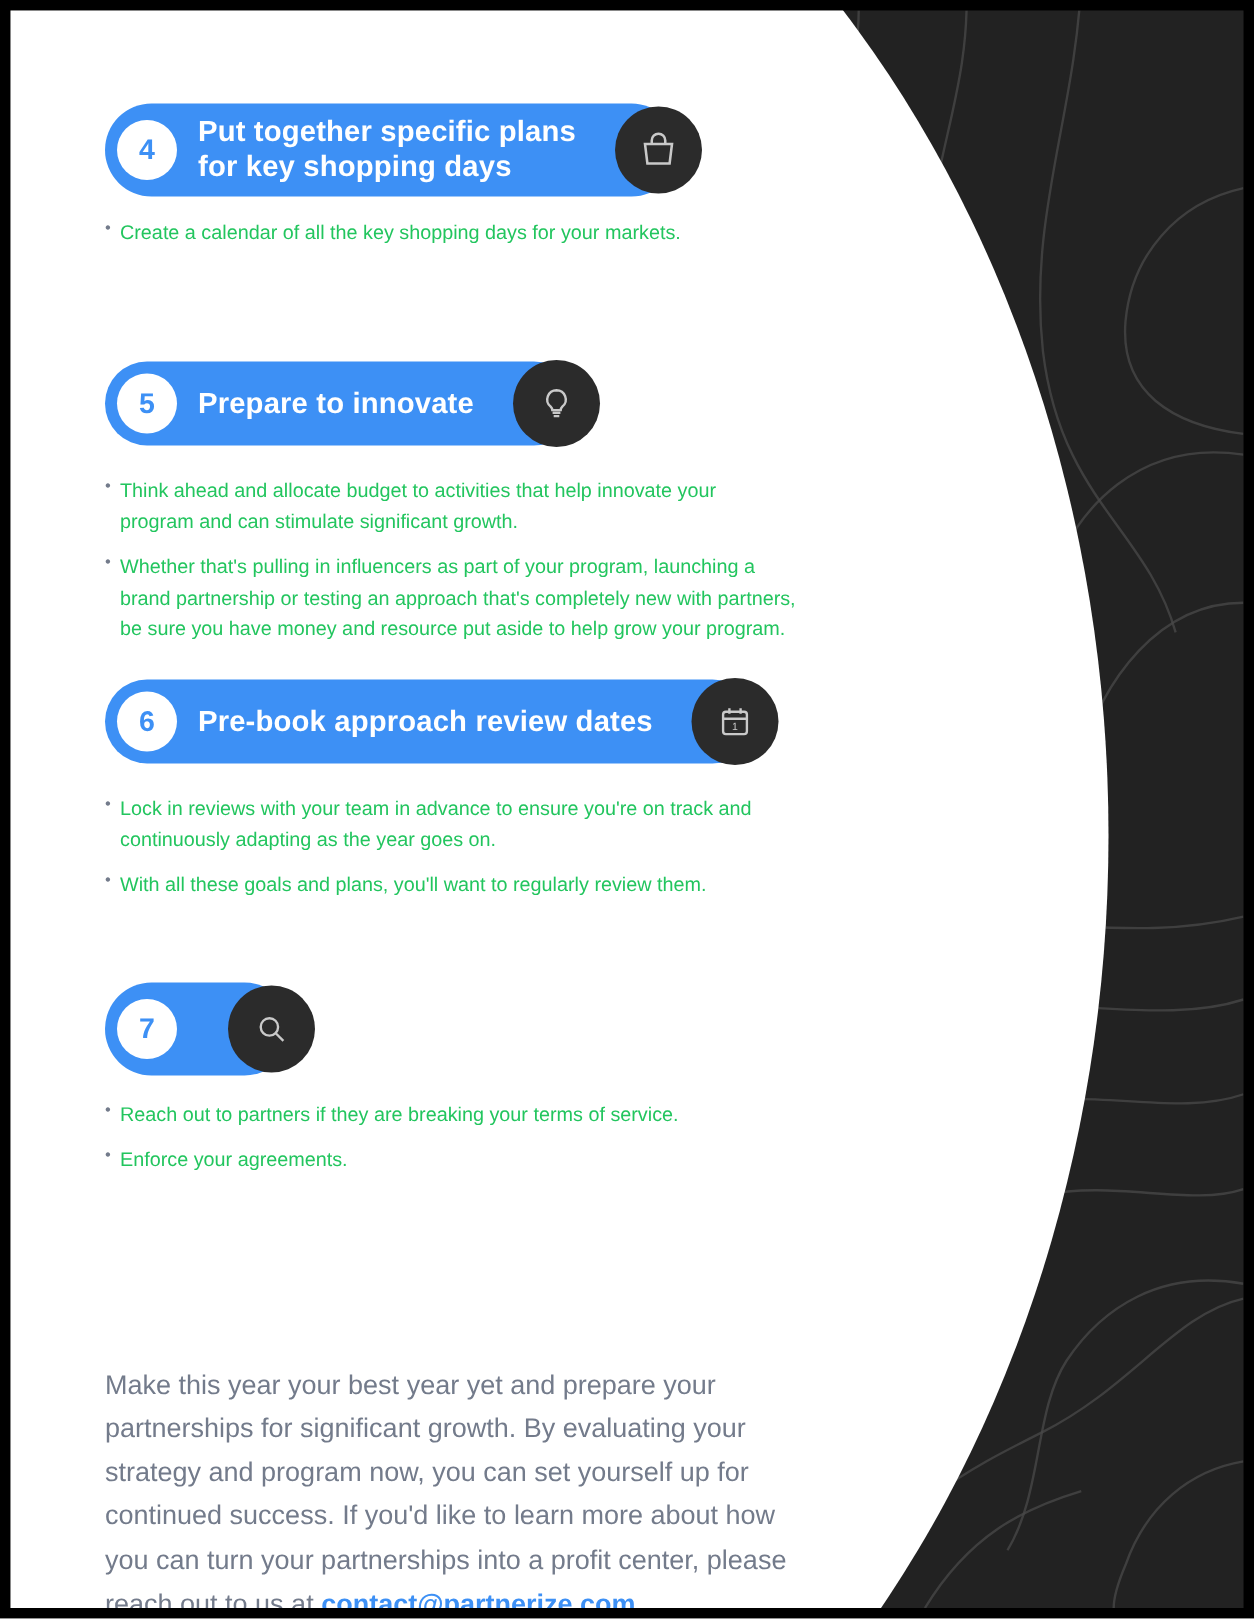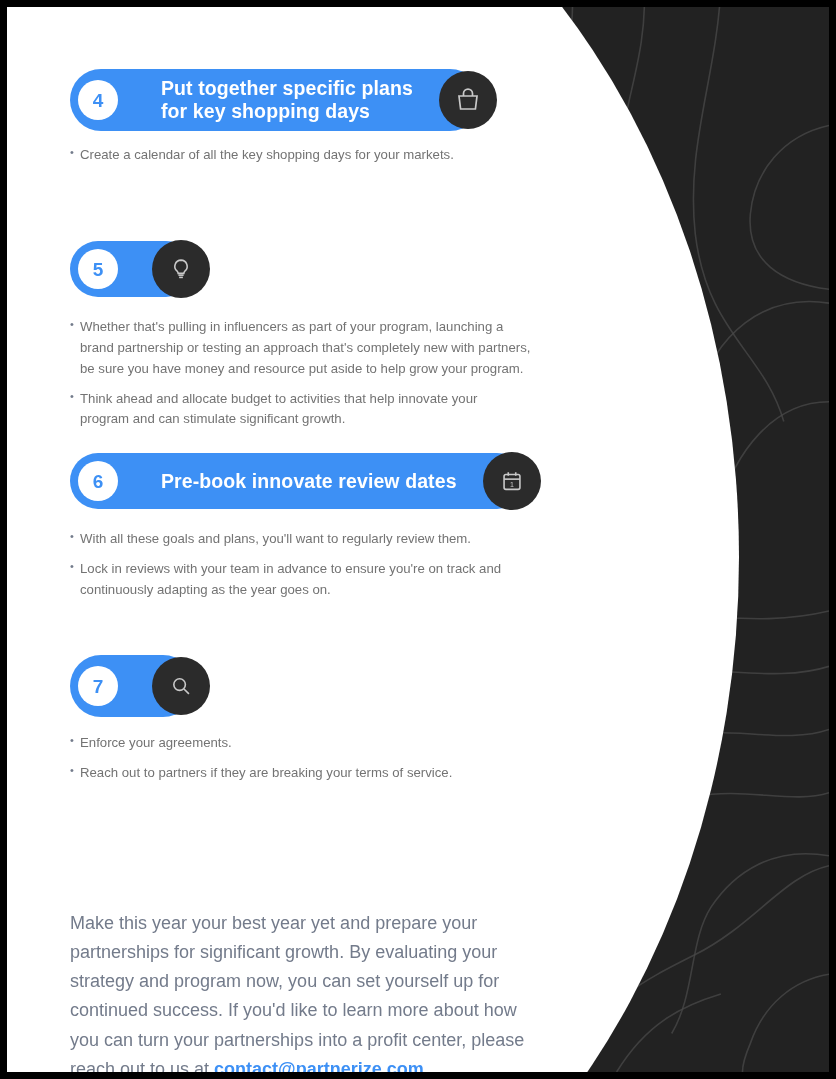--- a/index.html
+++ b/index.html
@@ -65,38 +65,37 @@
     line-height:1;
   }
   .pill-title{
     color:#ffffff;
     font-size:19.5px;
     font-weight:bold;
     line-height:1.18;
     letter-spacing:.1px;
     white-space:pre-line;
     padding-right:6px;
-    margin-left:29px;
   }
   .icon-circle{
     position:absolute;
     right:-16px;
     top:50%;
     transform:translateY(-50%);
     width:58px;height:58px;
     border-radius:50%;
     background:#2b2b2b;
     display:flex;align-items:center;justify-content:center;
   }
   .icon-circle svg{stroke:#c9c9c9;fill:none;stroke-width:1.7;}
 
   
   .bullets{
     position:absolute;
-    color:#737373;
+    color:#22c55e;
     font-size:13.2px;
     line-height:1.58;
   }
   .bullet{
     position:relative;
     padding-left:10px;
     margin-bottom:9px;
     white-space:pre-line;
   }
   .bullet:before{
@@ -165,74 +164,75 @@
       </div>
     </div>
 
     <div class="bullets" style="left:63px;top:138px;width:600px;">
       <div class="bullet">Create a calendar of all the key shopping days for your markets.</div>
     </div>
 
     <div class="step" style="left:63px;top:234px;">
       <div class="pill">
         <div class="num-badge">5</div>
+        <div class="pill-title">Prepare to innovate</div>
         <div class="icon-circle">
           <svg viewBox="0 0 30 30" width="28" height="28">
             <path d="M15 5.5 a6.6 6.6 0 0 1 4.3 11.6 c-0.9 0.9 -1.3 1.7 -1.3 2.6 h-6 c0 -0.9 -0.4 -1.7 -1.3 -2.6 A6.6 6.6 0 0 1 15 5.5 z"></path>
             <path d="M12.2 21.6 h5.6"></path>
             <path d="M13 24 h4"></path>
           </svg>
         </div>
       </div>
     </div>
 
     <div class="bullets" style="left:63px;top:310px;width:620px;">
+      <div class="bullet">Think ahead and allocate budget to activities that help innovate your
+program and can stimulate significant growth.</div>
       <div class="bullet">Whether that's pulling in influencers as part of your program, launching a
 brand partnership or testing an approach that's completely new with partners,
 be sure you have money and resource put aside to help grow your program.</div>
-      <div class="bullet">Think ahead and allocate budget to activities that help innovate your
-program and can stimulate significant growth.</div>
     </div>
 
     <div class="step" style="left:63px;top:446px;">
       <div class="pill">
         <div class="num-badge">6</div>
-        <div class="pill-title">Pre-book innovate review dates</div>
+        <div class="pill-title">Pre-book approach review dates</div>
         <div class="icon-circle">
           <svg viewBox="0 0 30 30" width="28" height="28">
             <rect x="6.5" y="8" width="17" height="16" rx="2"></rect>
             <path d="M6.5 13 h17"></path>
             <path d="M11 5.5 v4 M19 5.5 v4"></path>
             <text x="15" y="21.2" text-anchor="middle" font-size="7.5" fill="#c9c9c9" stroke="none" font-family="Liberation Sans, sans-serif">1</text>
           </svg>
         </div>
       </div>
     </div>
 
     <div class="bullets" style="left:63px;top:522px;width:640px;">
-      <div class="bullet">With all these goals and plans, you'll want to regularly review them.</div>
       <div class="bullet">Lock in reviews with your team in advance to ensure you're on track and
 continuously adapting as the year goes on.</div>
+      <div class="bullet">With all these goals and plans, you'll want to regularly review them.</div>
     </div>
 
     <div class="step" style="left:63px;top:648px;">
       <div class="pill two-line">
         <div class="num-badge">7</div>
         <div class="icon-circle">
           <svg viewBox="0 0 30 30" width="28" height="28">
             <circle cx="13.5" cy="13.5" r="6.2"></circle>
             <path d="M18.2 18.2 L23.5 23.5"></path>
           </svg>
         </div>
       </div>
     </div>
 
     <div class="bullets" style="left:63px;top:726px;width:620px;">
+      <div class="bullet">Reach out to partners if they are breaking your terms of service.</div>
       <div class="bullet">Enforce your agreements.</div>
-      <div class="bullet">Reach out to partners if they are breaking your terms of service.</div>
     </div>
 
     <div class="footer">
       <span>Make this year your best year yet and prepare your partnerships for significant growth. By evaluating your strategy and program now, you can set yourself up for continued success. If you'd like to learn more about how you can turn your partnerships into a profit center, please reach out to us at </span><a class="mail" href="#">contact@partnerize.com</a><span>.</span>
     </div>
 
   </div>
 </div>
 
 </body></html>

